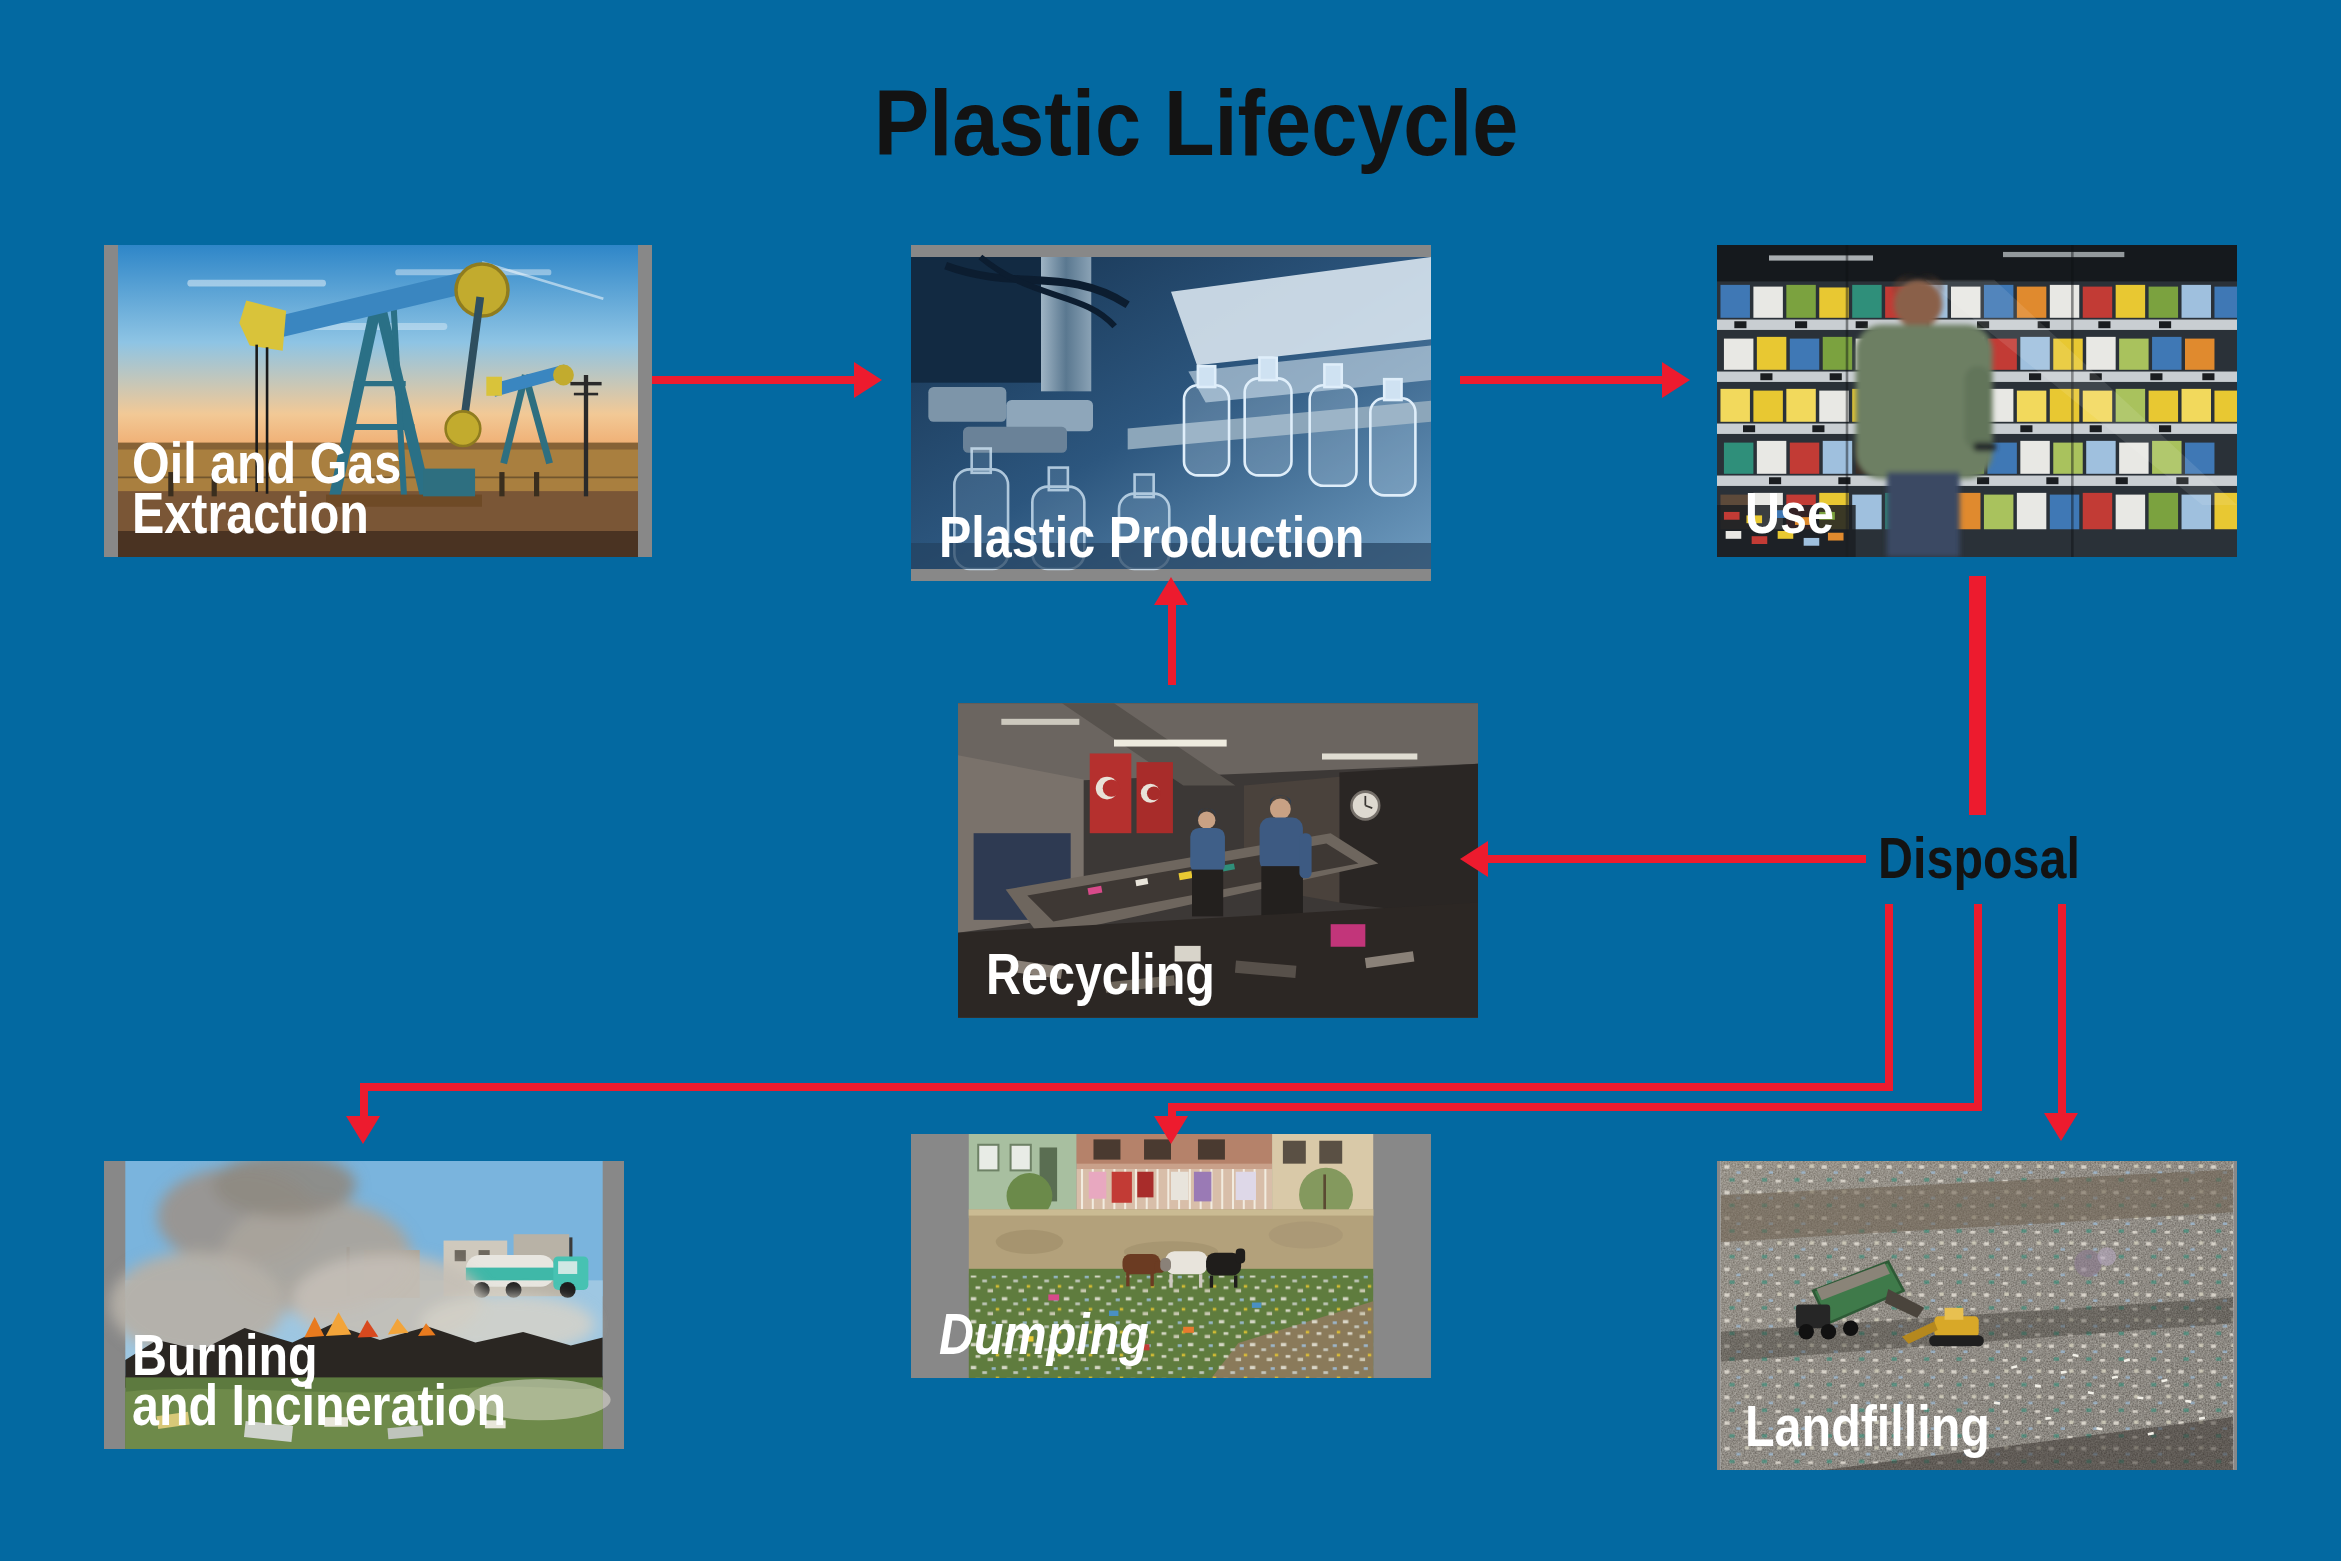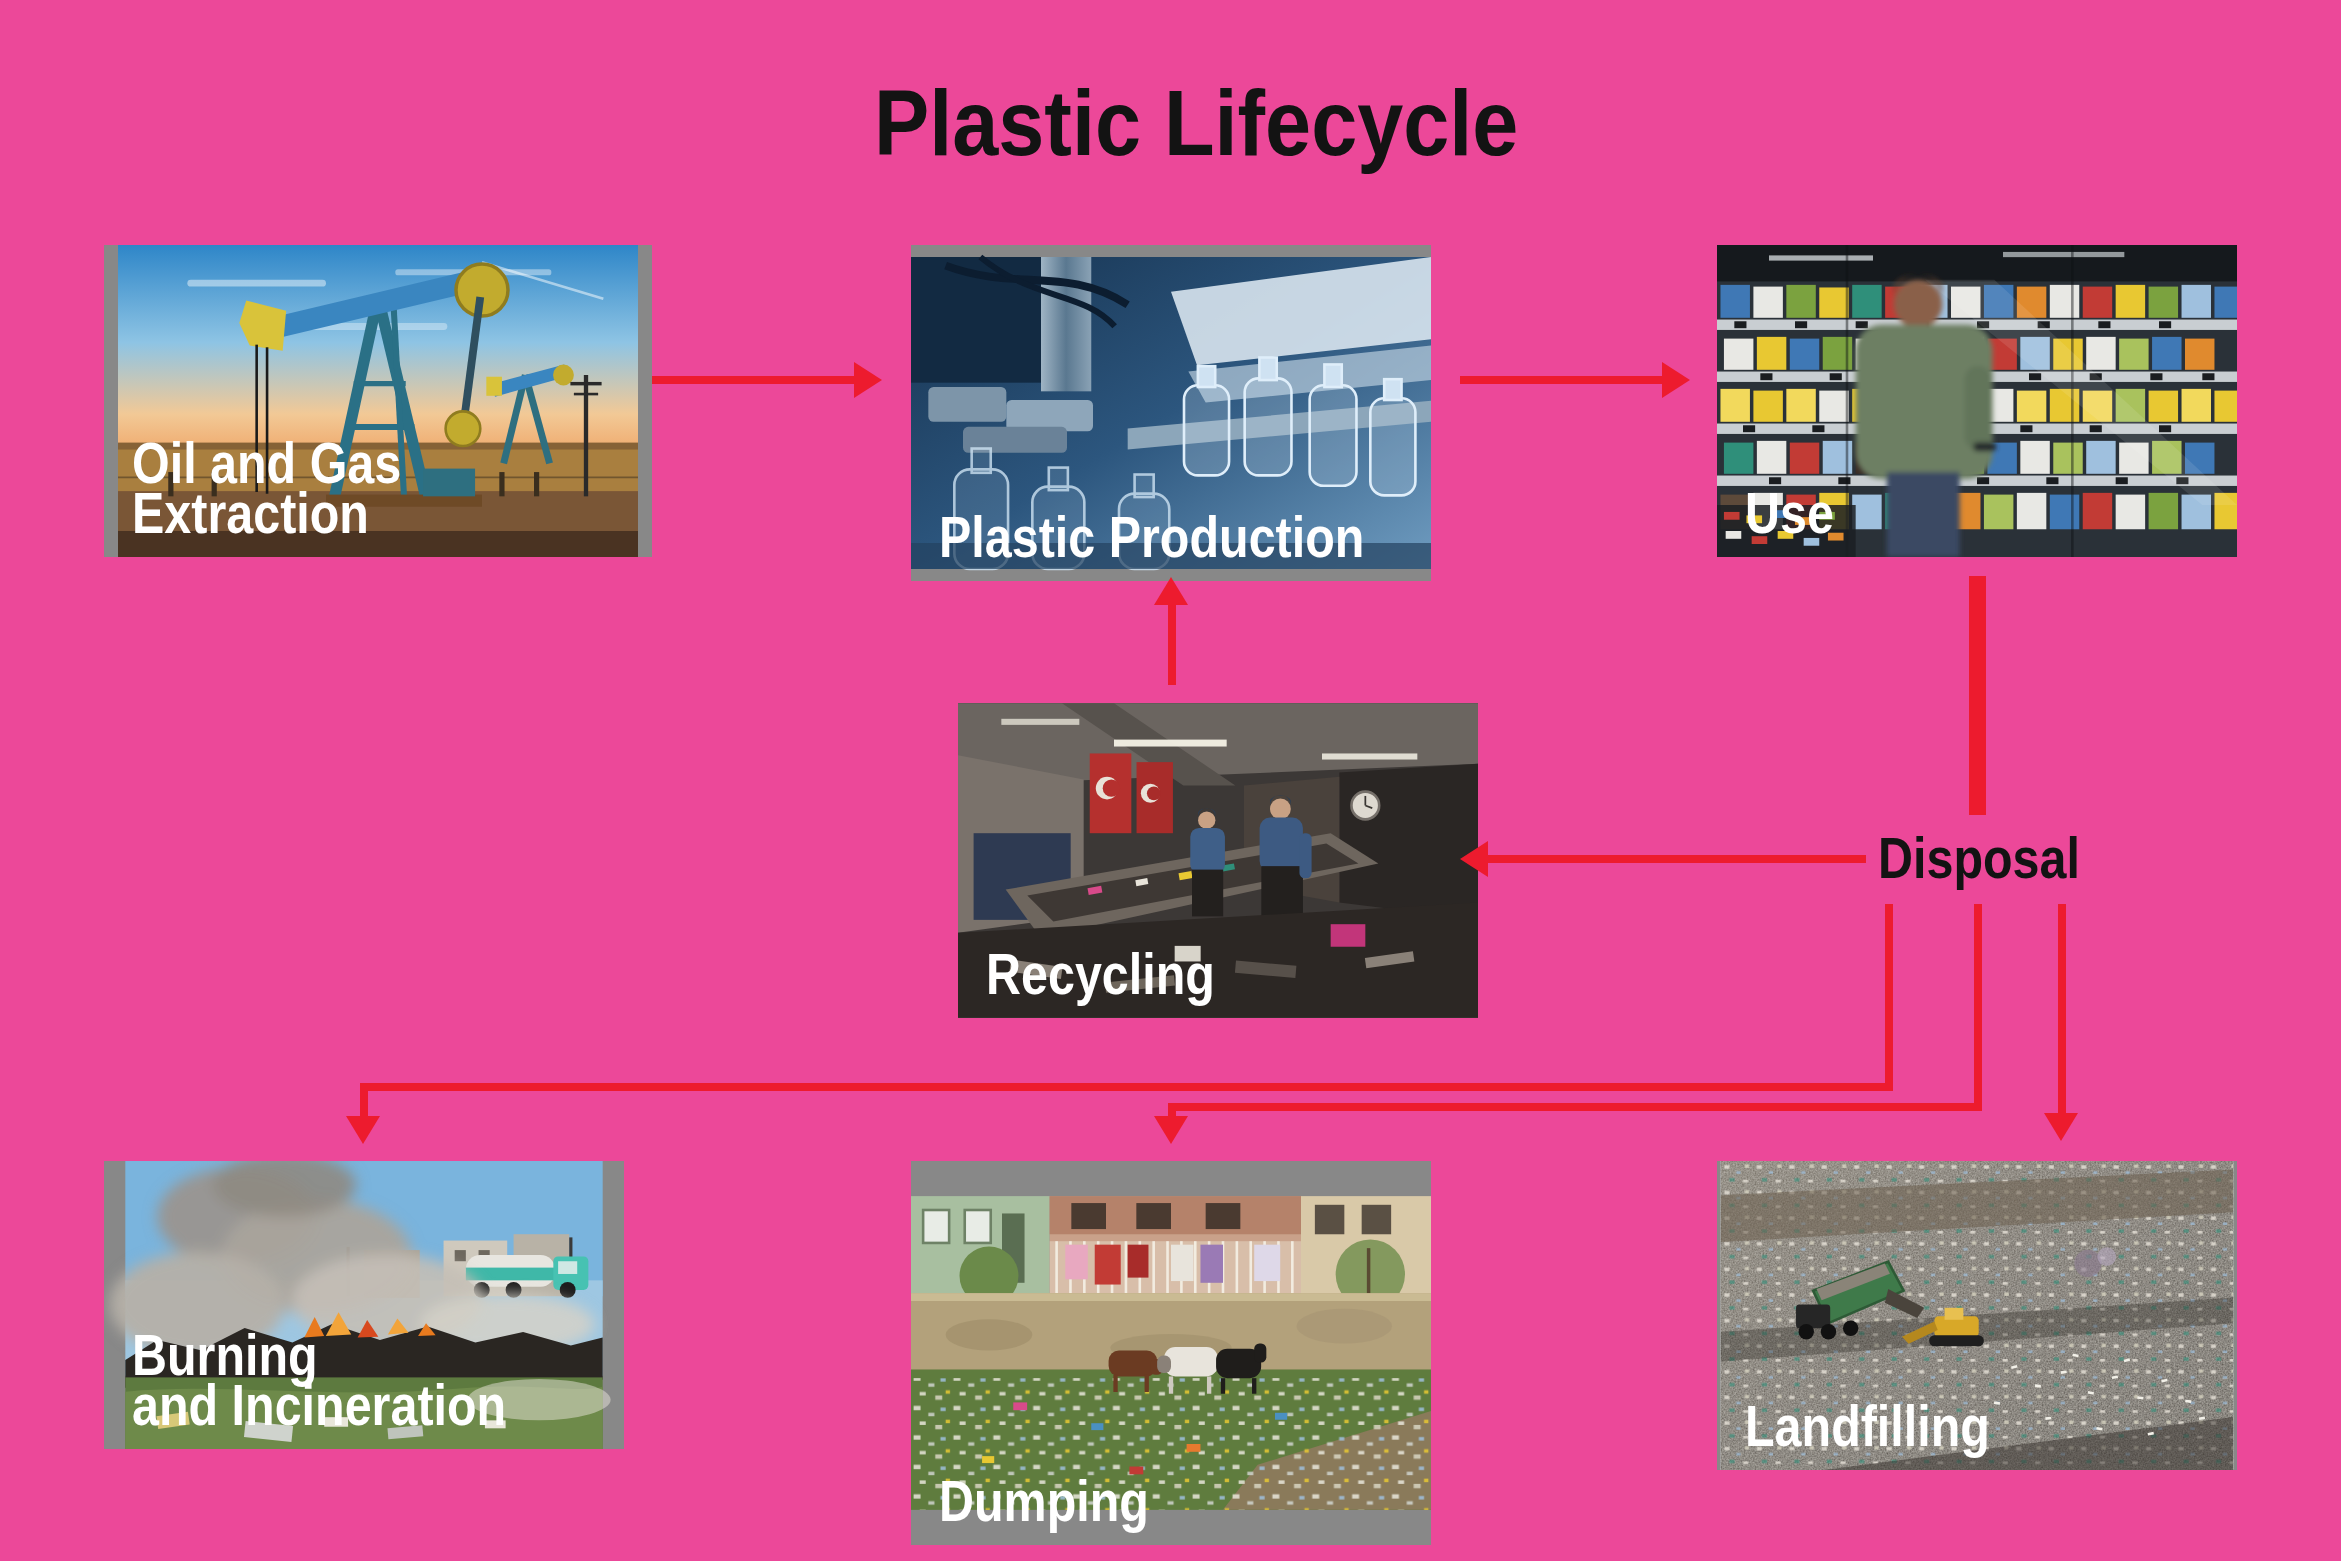--- a/index.html
+++ b/index.html
@@ -1,17 +1,17 @@
 <!DOCTYPE html>
 <html style="font-size:14px"><head>
 <meta charset="utf-8">
 <style>
   html,body{margin:0;padding:0;background:#ffffff;}
   .canvas{
-    position:relative;width:2342px;height:1561px;background:#ec4899;
+    position:relative;width:2342px;height:1561px;background:#0369a1;
     overflow:hidden;font-family:"Liberation Sans",sans-serif;
   }
   .title{
     position:absolute;left:874px;top:76px;margin:0;
     font-size:92px;font-weight:bold;color:#131313;line-height:95px;
     transform:scaleX(0.90);transform-origin:left top;white-space:nowrap;
   }
   .photo{
     position:absolute;overflow:hidden;background:#888;
   }
@@ -434,21 +434,21 @@
       <rect x="330" y="334" width="44" height="14" fill="#bfc4bc" transform="rotate(-5 352 341)"></rect>
       <rect x="452" y="326" width="26" height="10" fill="#e8e6da"></rect>
       <ellipse cx="520" cy="300" rx="90" ry="26" fill="#e8e4da" opacity="0.5"></ellipse>
     </svg>
     <div class="photo-label">
       <div>Burning</div>
       <div>and Incineration</div>
     </div>
   </div>
 
-  <div class="photo" style="left:911px;top:1161px;width:520px;height:384px;">
+  <div class="photo" style="left:911px;top:1134px;width:520px;height:244px;font-style:italic;">
     <svg viewBox="0 0 600 362">
       <defs>
         <pattern id="d-litter" width="46" height="34" patternUnits="userSpaceOnUse">
           <rect width="46" height="34" fill="none"></rect>
           <rect x="3" y="4" width="8" height="5" fill="#e8e6da"></rect>
           <rect x="20" y="12" width="7" height="4" fill="#cfd3cd"></rect>
           <rect x="34" y="6" width="6" height="4" fill="#9fc0de"></rect>
           <rect x="10" y="22" width="7" height="4" fill="#e8e6da"></rect>
           <rect x="28" y="26" width="8" height="5" fill="#d8d4c2"></rect>
           <rect x="40" y="20" width="5" height="4" fill="#e8c832"></rect>

